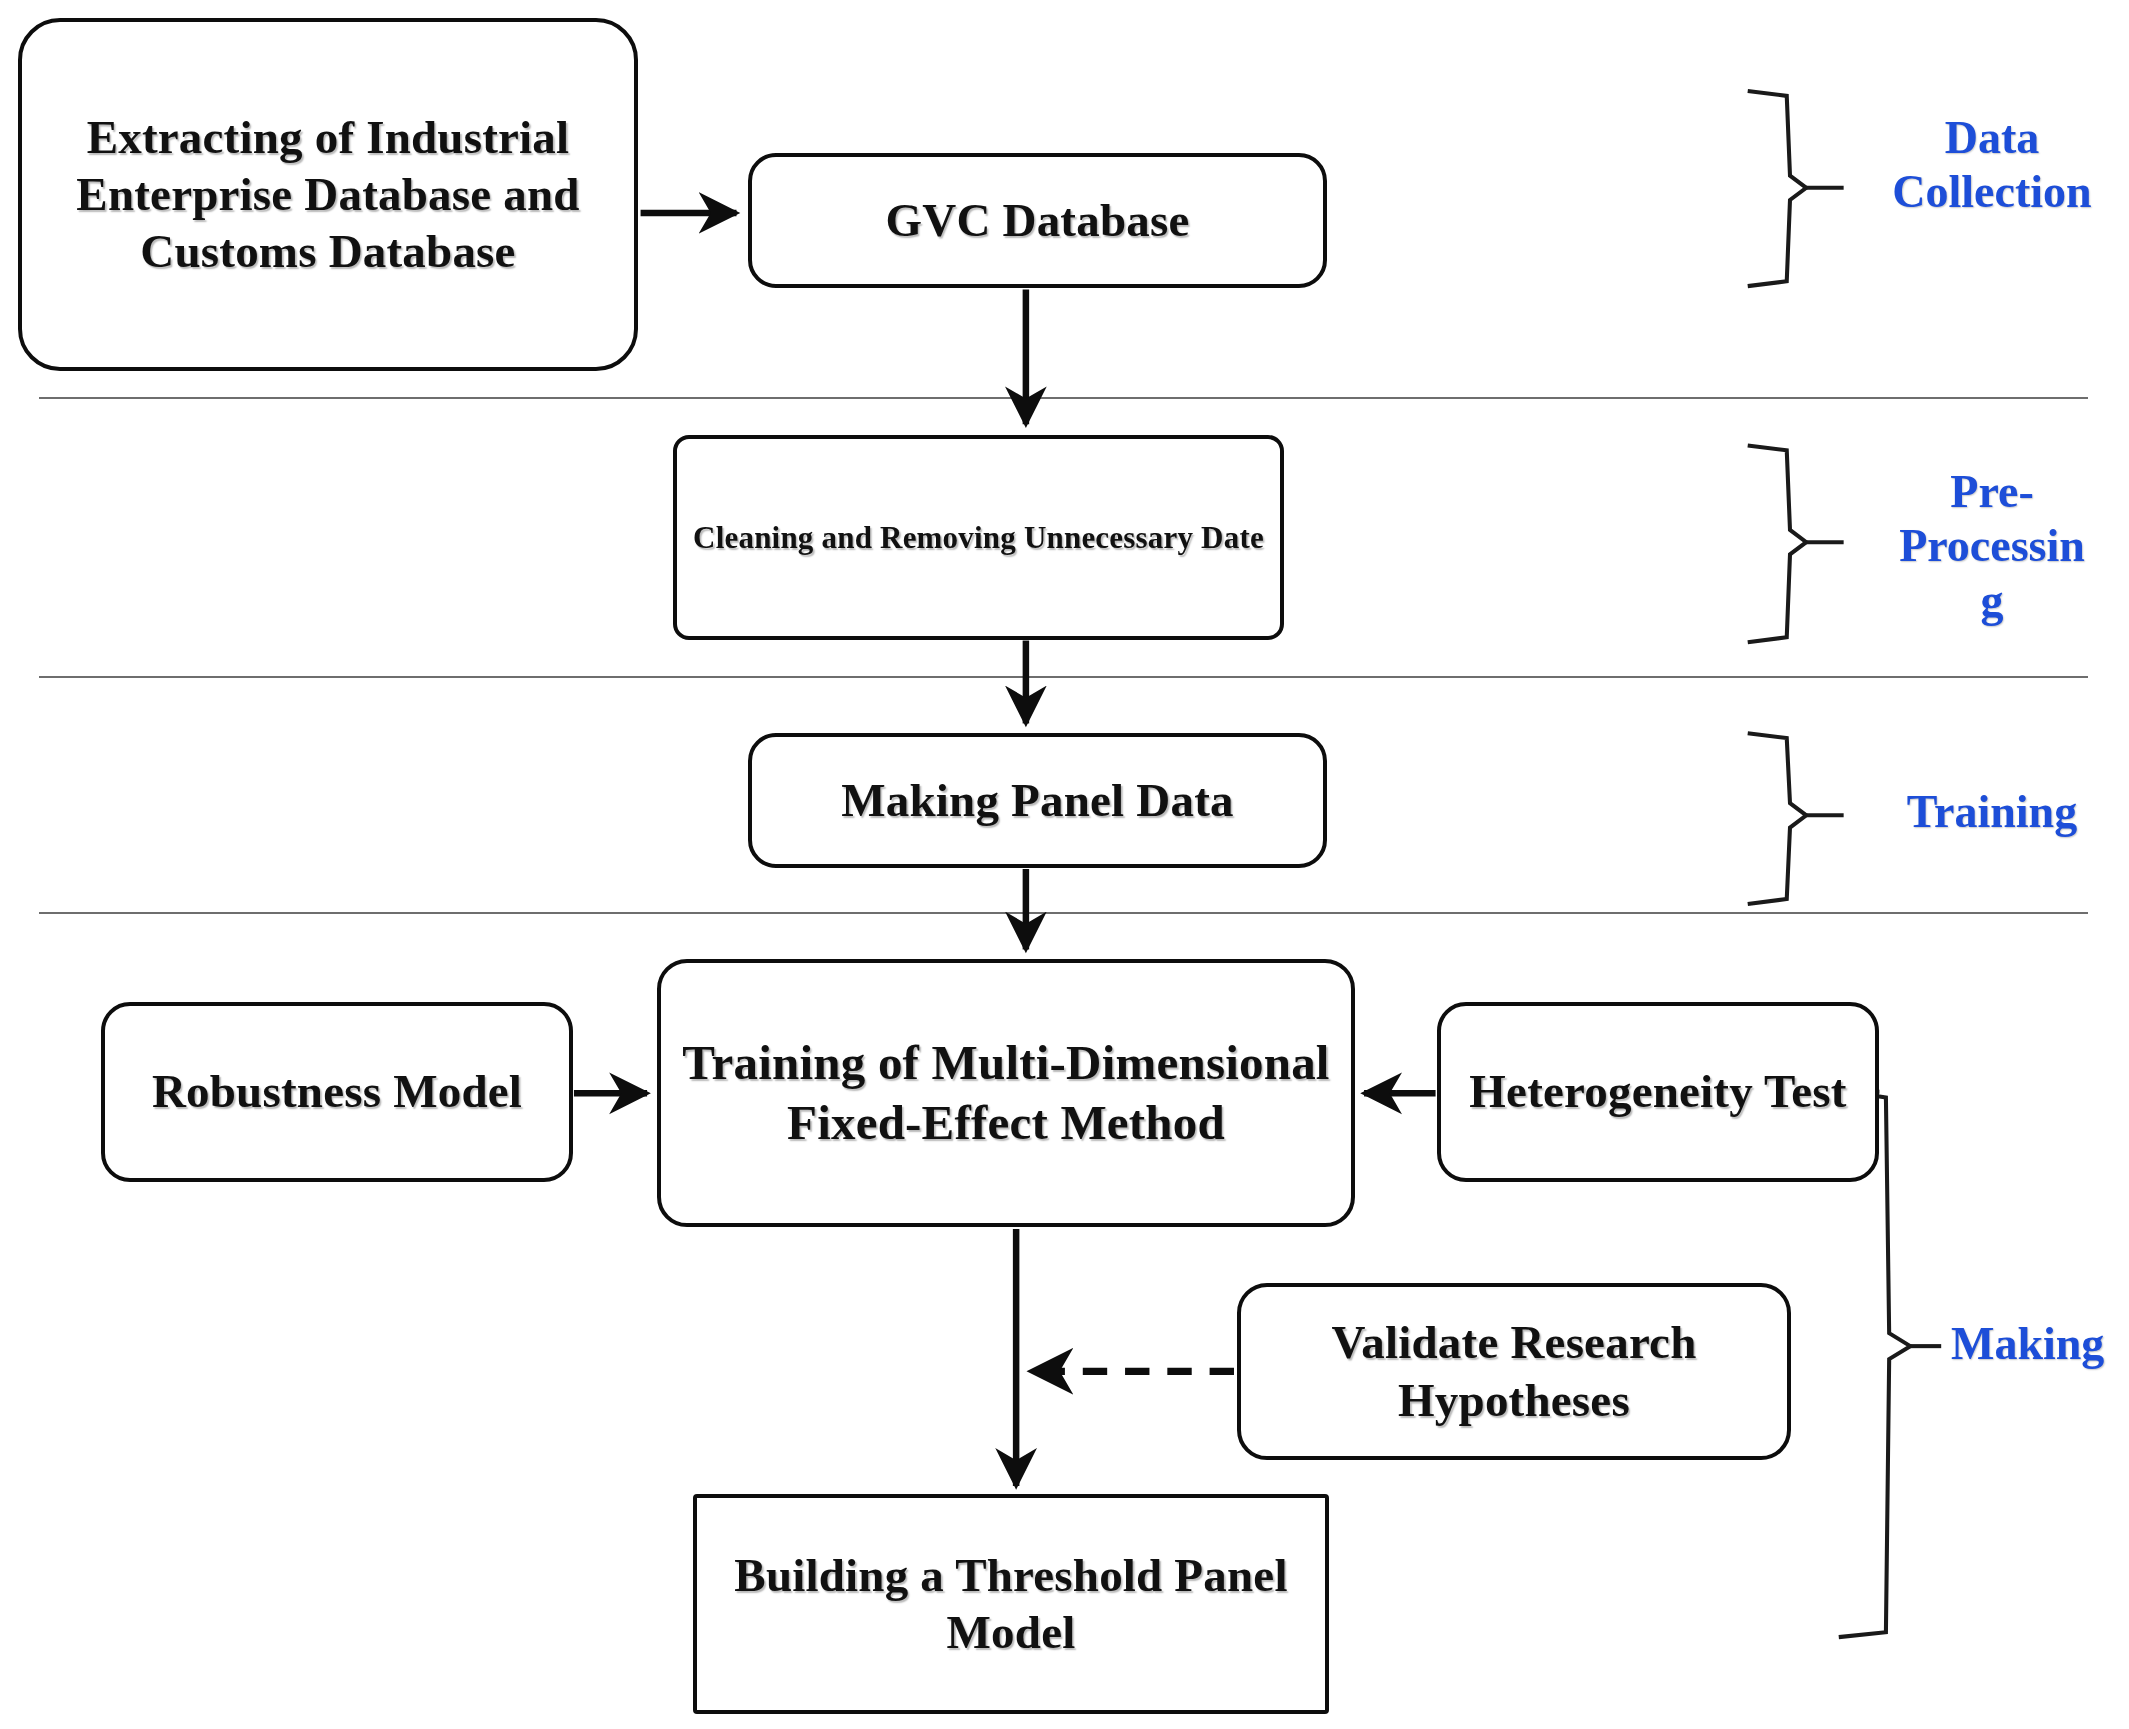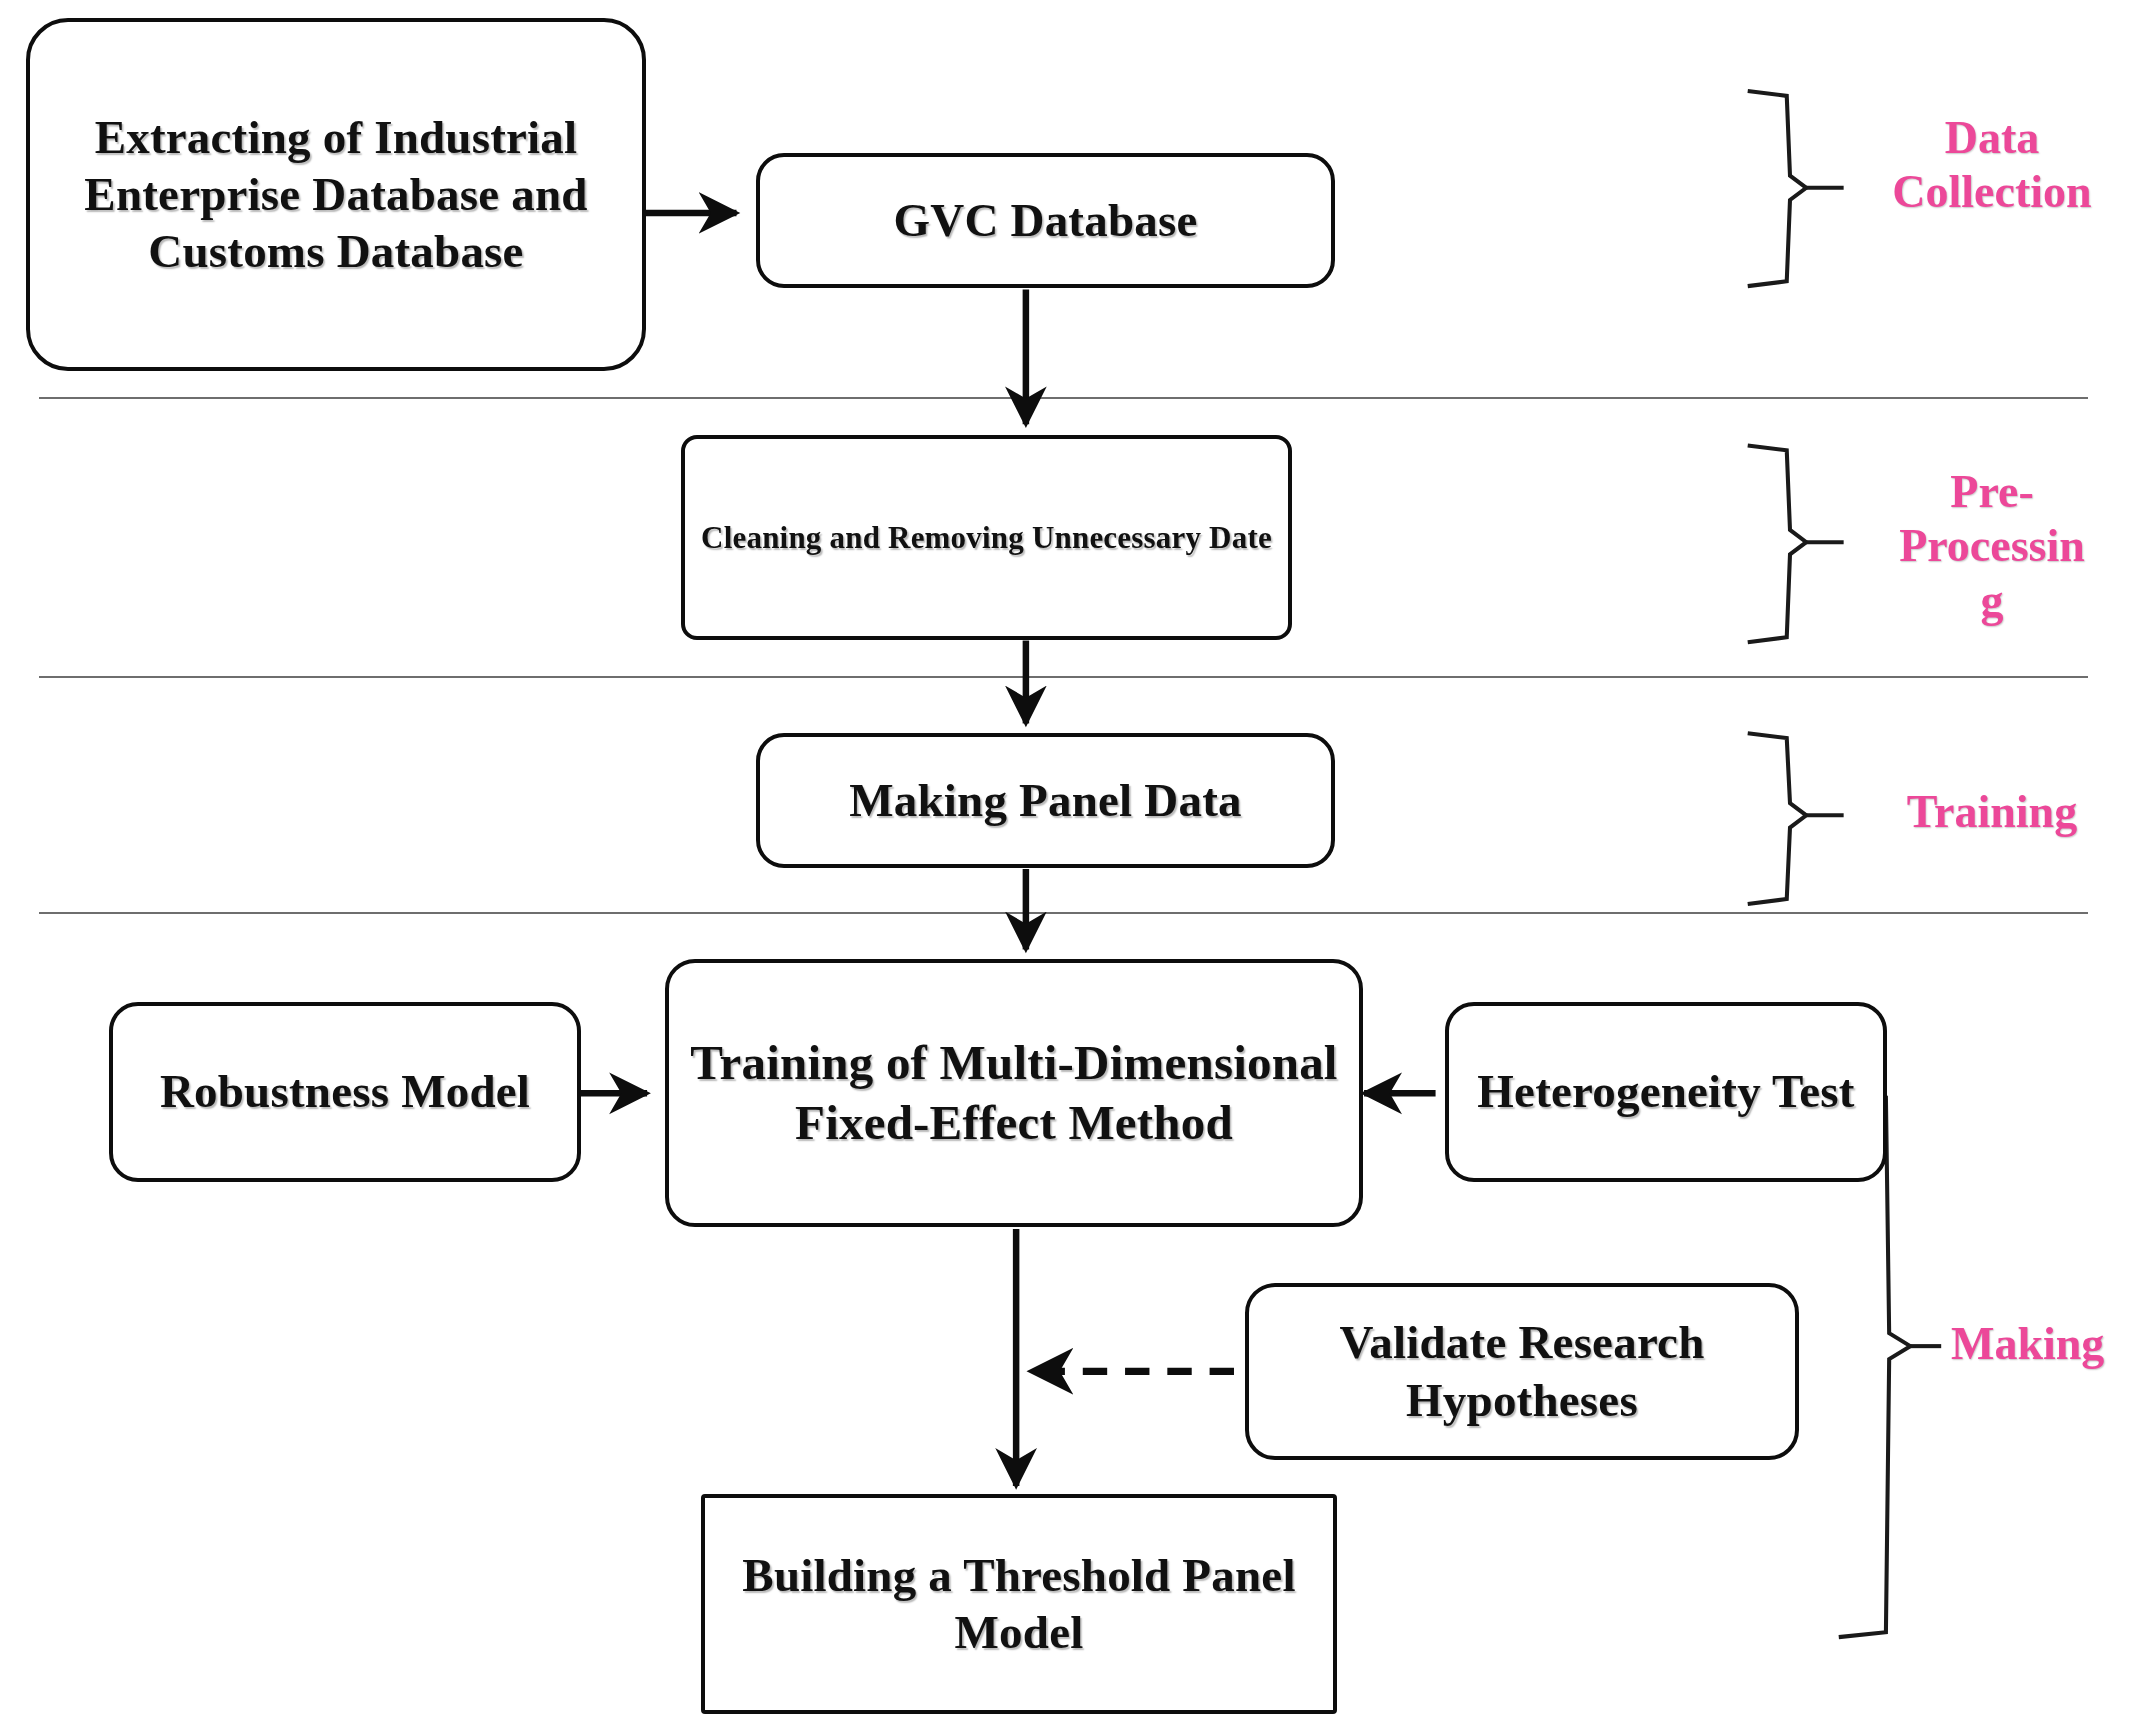--- a/index.html
+++ b/index.html
@@ -24,27 +24,26 @@
     display: flex;
     align-items: center;
     justify-content: center;
     text-align: center;
     font-weight: bold;
     color: #111111;
     line-height: 1.22;
     padding: 4.9px 11.4px;
     text-shadow: 1.6px 1.6px 1.6px rgba(0,0,0,0.28);
     letter-spacing: 0.2px;
-    margin-left: 8px;
   }
   .node.soft { border-radius: 36px; }
   .stage-label {
     position: absolute;
     font-weight: bold;
-    color: #ec4899;
+    color: #1d4ed8;
     text-align: center;
     line-height: 1.18;
     text-shadow: 0.8px 0.8px 1.6px rgba(0,0,0,0.22);
   }
   .divider {
     position: absolute;
     height: 2.4px;
     background: #6e6e6e;
   }
   svg.overlay {

